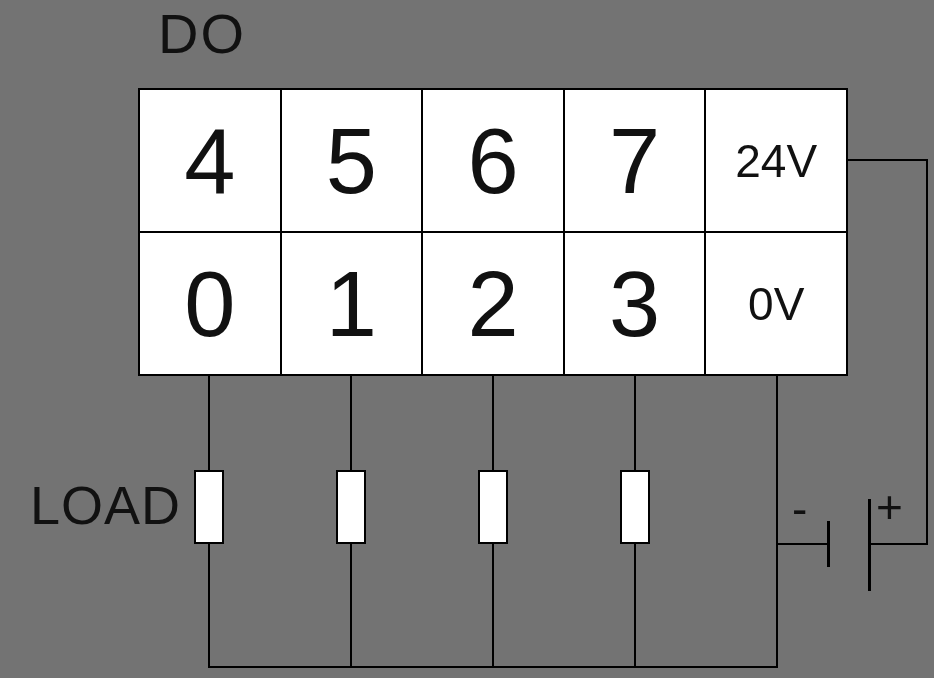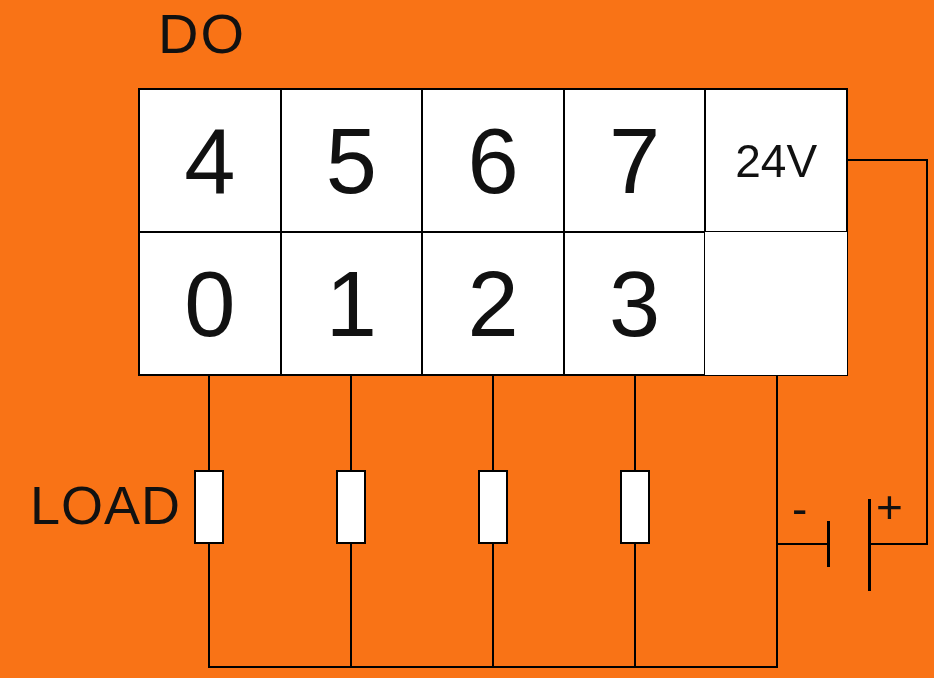--- a/index.html
+++ b/index.html
@@ -5,21 +5,21 @@
   html, body {
     margin: 0;
     padding: 0;
     background: #ffffff;
     font-family: "Liberation Sans", "DejaVu Sans", sans-serif;
   }
   #stage {
     position: relative;
     width: 934px;
     height: 678px;
-    background: #f97316;
+    background: #737373;
     overflow: hidden;
     color: #000;
   }
   .label {
     position: absolute;
     color: #111;
     white-space: nowrap;
     line-height: 1;
   }
   #label-do   { left: 158px; top: 6px;   font-size: 56px; letter-spacing: 2px; }
@@ -79,20 +79,21 @@
   <div id="terminal-table">
     <div class="cell">4</div>
     <div class="cell">5</div>
     <div class="cell">6</div>
     <div class="cell">7</div>
     <div class="cell small">24V</div>
     <div class="cell">0</div>
     <div class="cell">1</div>
     <div class="cell">2</div>
     <div class="cell">3</div>
+    <div class="cell small">0V</div>
   </div>
 
   <div class="wire" style="left:208px; top:376px; width:2px; height:94px;"></div>
   <div class="load" style="left:194px; top:470px;"></div>
   <div class="wire" style="left:208px; top:544px; width:2px; height:124px;"></div>
 
   <div class="wire" style="left:350px; top:376px; width:2px; height:94px;"></div>
   <div class="load" style="left:336px; top:470px;"></div>
   <div class="wire" style="left:350px; top:544px; width:2px; height:124px;"></div>
 

